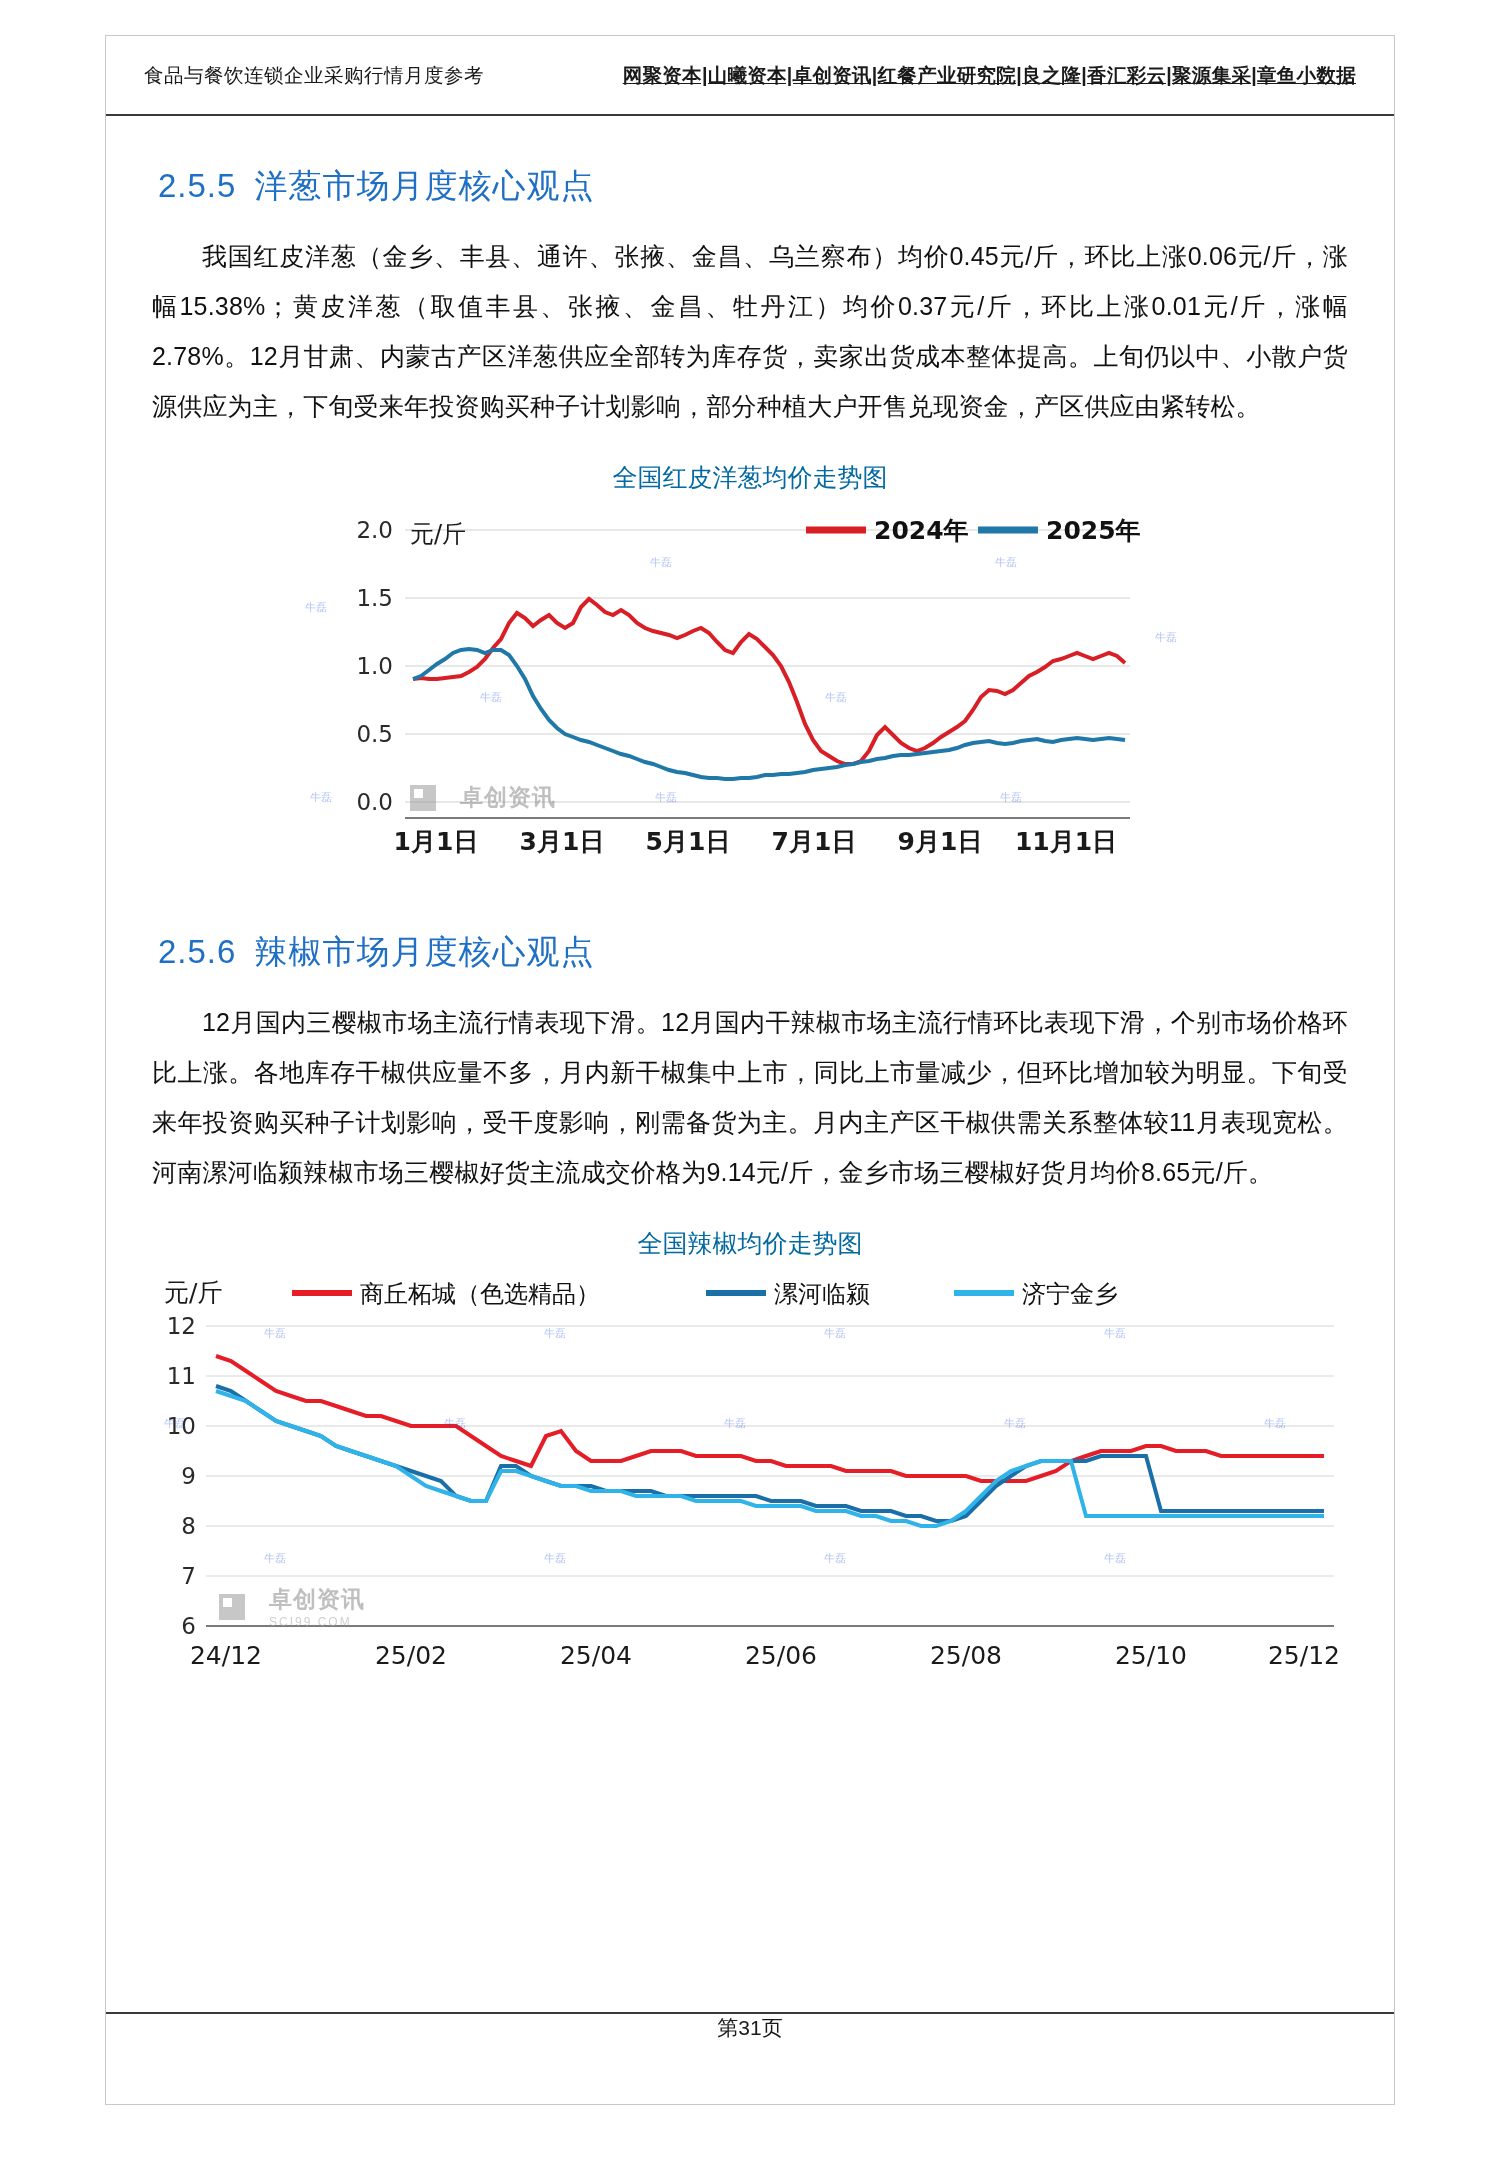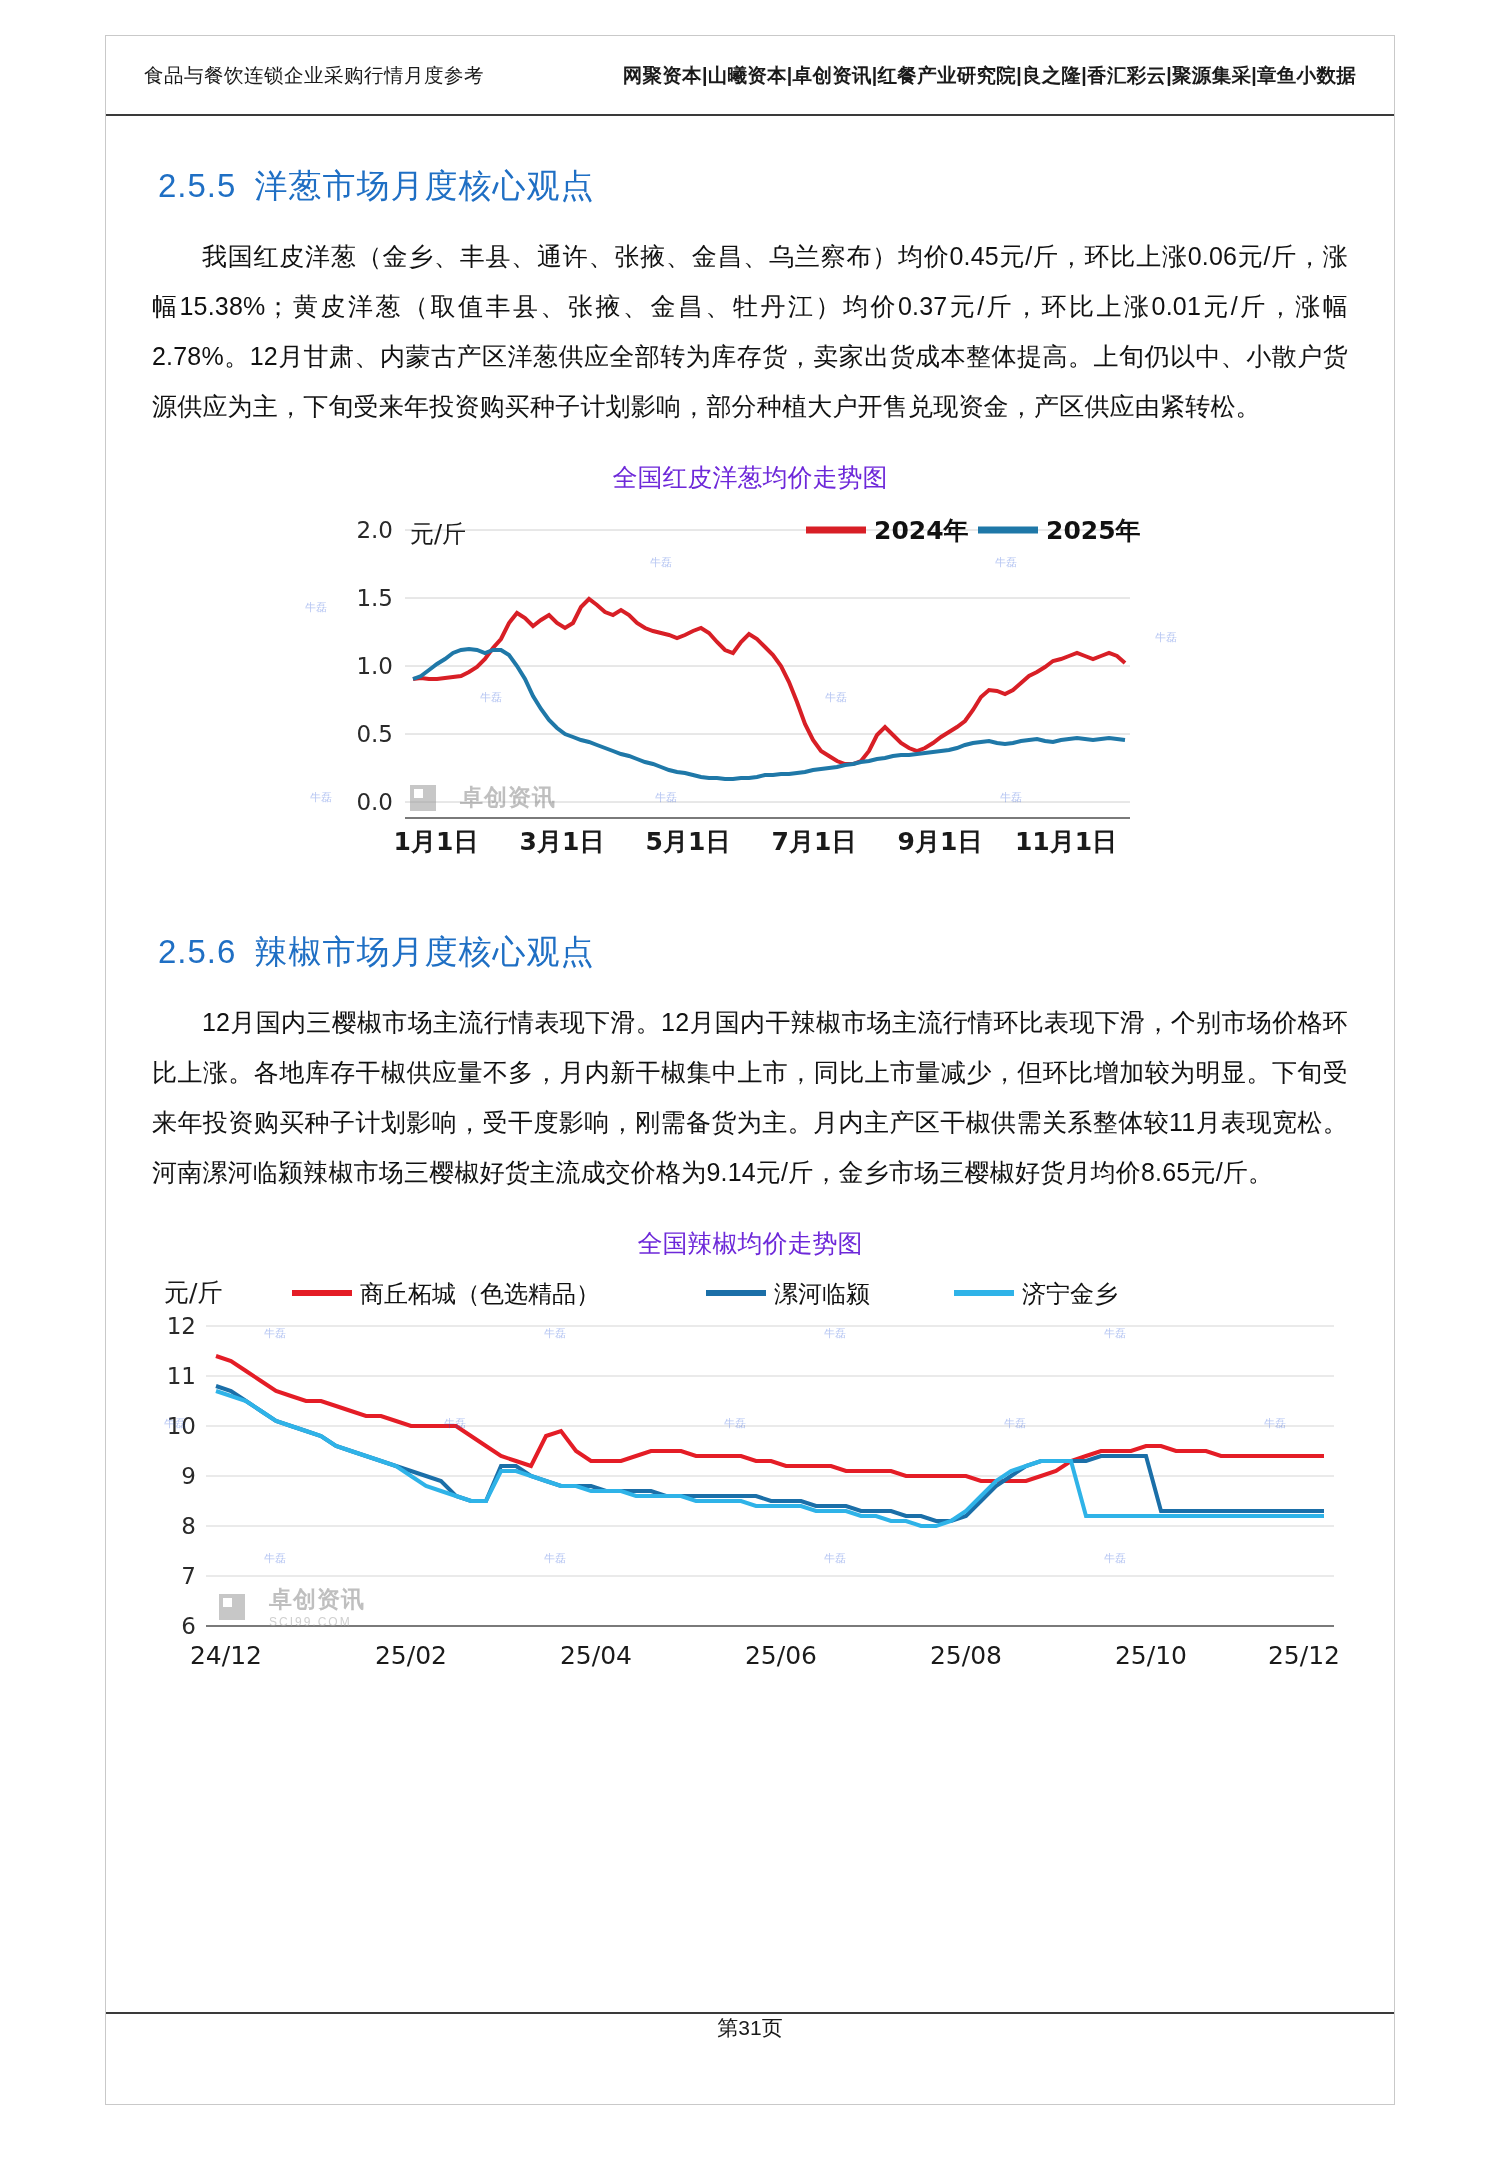--- a/index.html
+++ b/index.html
@@ -45,20 +45,21 @@
   .header-left {
     font-size: 19.5px;
     color: #1a1a1a;
     letter-spacing: 0.5px;
   }
   .header-right {
     font-size: 19.5px;
     color: #1a1a1a;
     font-weight: bold;
     letter-spacing: 0.3px;
+    text-decoration: underline;
   }
   
   .content {
     position: absolute;
     left: 0;
     top: 80px;
     width: 100%;
     padding: 0 38px;
     box-sizing: border-box;
   }
@@ -77,21 +78,21 @@
     line-height: 50px;
     color: #111;
     margin: 0 8px 0 8px;
     text-align: justify;
     text-indent: 50px;
     letter-spacing: 0.2px;
   }
   .chart-title {
     text-align: center;
     font-size: 25px;
-    color: #6d28d9;
+    color: #0369a1;
     margin: 30px 0 6px 0;
     font-weight: normal;
   }
   
   .chart-box {
     position: relative;
     margin: 0 auto;
   }
   .chart1 {
     width: 1000px;

